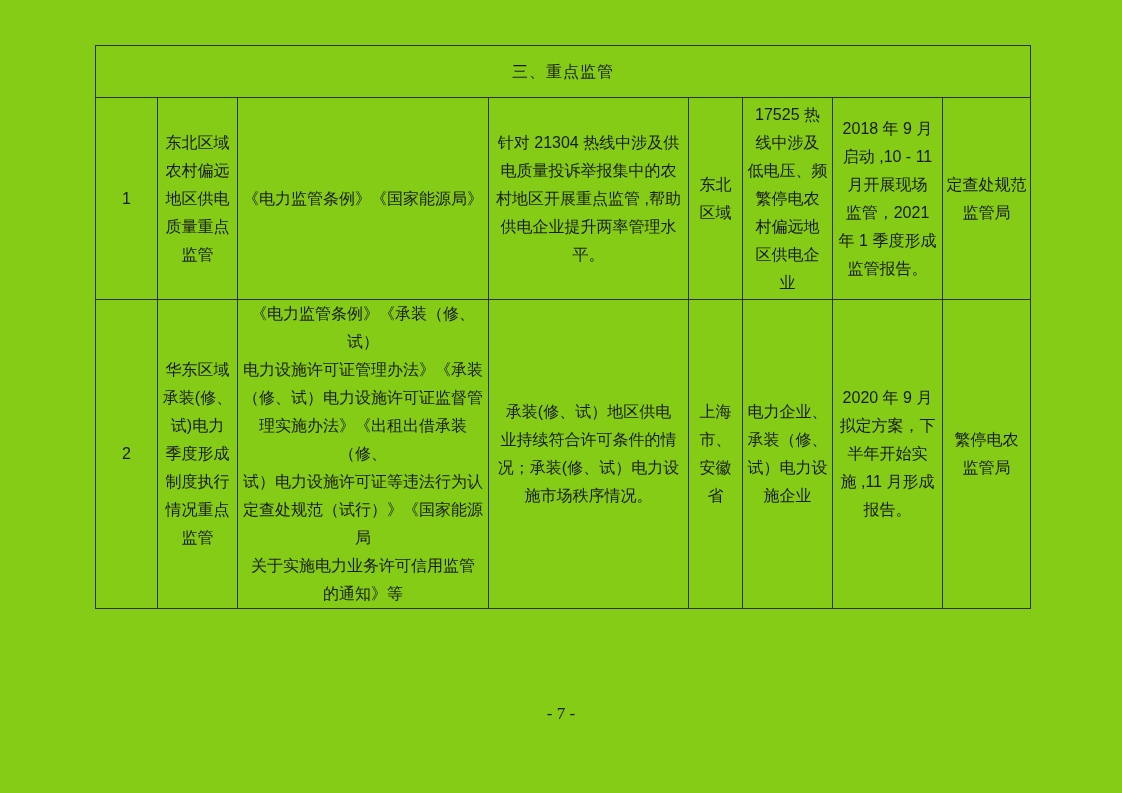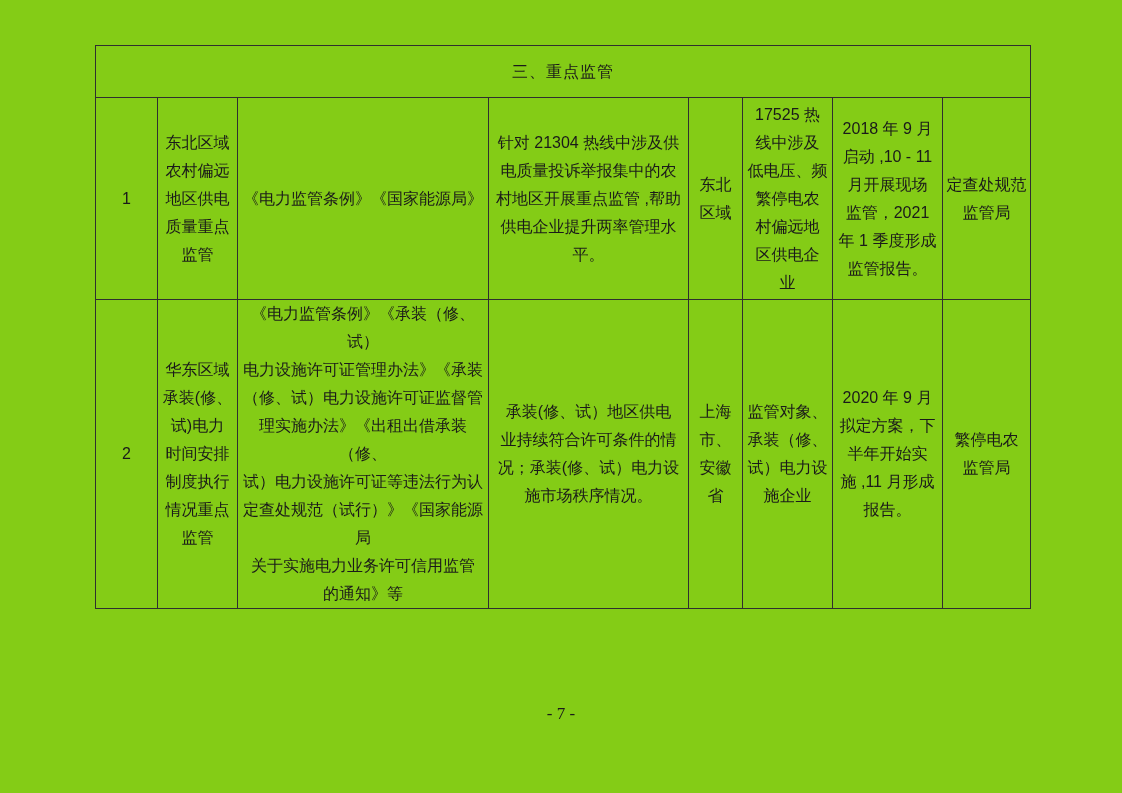--- a/index.html
+++ b/index.html
@@ -115,41 +115,41 @@
 监管报告。</td>
       <td>定查处规范
 监管局</td>
     </tr>
 
     <tr class="data-row-2">
       <td>2</td>
       <td>华东区域
 承装(修、
 试)电力
-时间安排
+季度形成
 制度执行
 情况重点
 监管</td>
       <td class="basis-cell">《电力监管条例》《承装（修、试）
 电力设施许可证管理办法》《承装
 （修、试）电力设施许可证监督管
 理实施办法》《出租出借承装（修、
 试）电力设施许可证等违法行为认
 定查处规范（试行）》《国家能源局
 关于实施电力业务许可信用监管
 的通知》等</td>
       <td>承装(修、试）地区供电
 业持续符合许可条件的情
 况；承装(修、试）电力设
 施市场秩序情况。</td>
       <td>上海
 市、
 安徽
 省</td>
-      <td>监管对象、
+      <td>电力企业、
 承装（修、
 试）电力设
 施企业</td>
       <td>2020 年 9 月
 拟定方案，下
 半年开始实
 施 ,11 月形成
 报告。</td>
       <td>繁停电农
 监管局</td>

